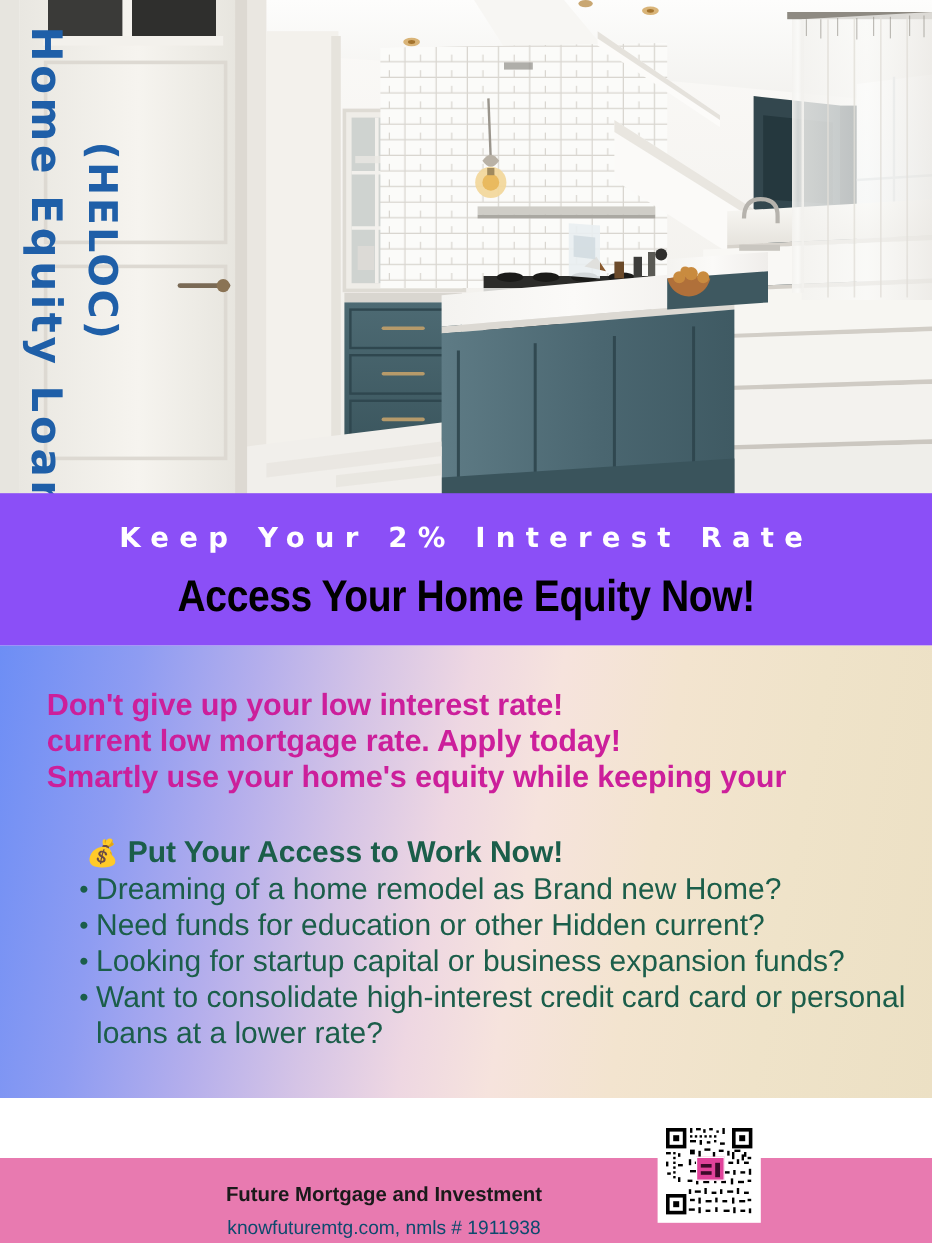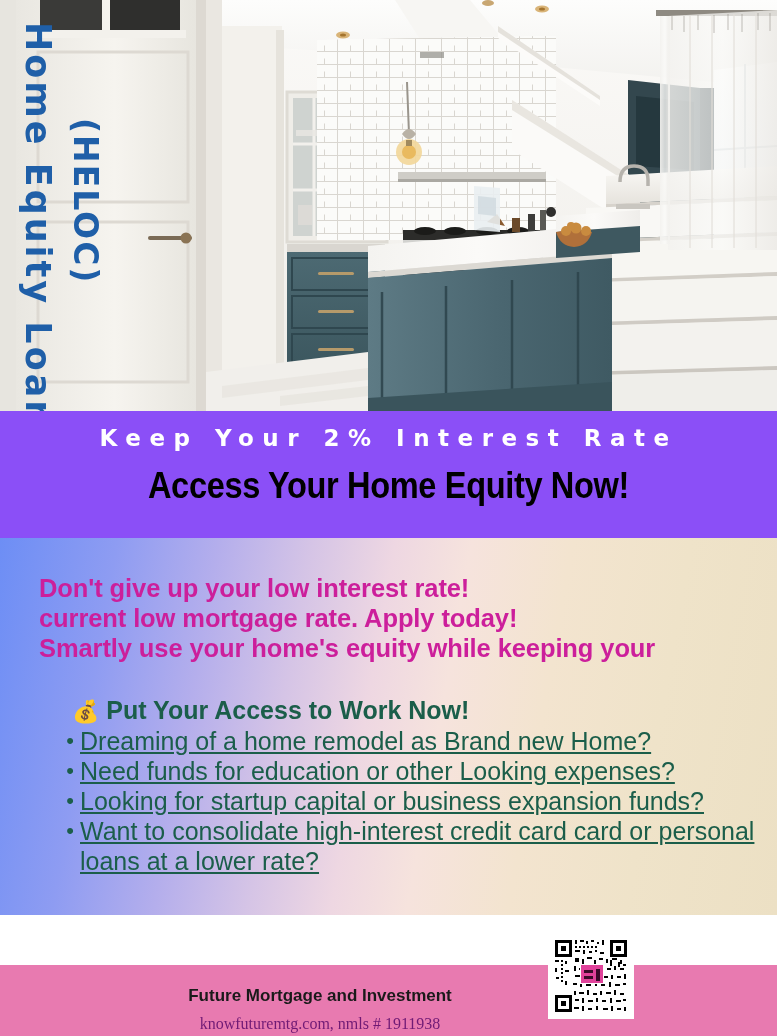--- a/index.html
+++ b/index.html
@@ -21,21 +21,21 @@
   .vtext { position:absolute; writing-mode:vertical-rl; text-orientation:mixed;
            color:#1f5fa8; font-weight:700; letter-spacing:3px;
            font-family:"DejaVu Sans", sans-serif; white-space:nowrap; }
   .vtext.line1 { left:18px; top:22px; font-size:35px; }
   .vtext.line2 { left:66px; top:118px; font-size:33px; letter-spacing:2px; }
 
   
   .banner { position:absolute; left:0; top:411px; width:777px; height:127px;
             background:#8b4ff7; text-align:center; }
   .banner-kicker { color:#ffffff; font-size:23px; font-weight:700;
-                   letter-spacing:8.5px; padding-top:14px;
+                   letter-spacing:8.5px; padding-top:25px;
                    font-family:"DejaVu Sans", sans-serif;
                    text-transform:none; }
   .banner-head { color:#000000; font-size:37px; font-weight:700;
                  margin-top:14px; letter-spacing:-0.4px;
                  font-family:"Liberation Sans Narrow","Liberation Sans", sans-serif;
                  transform:scaleX(0.88); transform-origin:center; }
 
   
   .body-sec { position:absolute; left:0; top:538px; width:777px; height:377px;
     background:
@@ -62,32 +62,32 @@
                  font-family:"Liberation Sans Narrow","Liberation Sans", sans-serif;
                  white-space:nowrap; }
   .equity-head .emoji { font-family:"DejaVu Sans", sans-serif; font-size:22px; }
 
   .bullets { position:absolute; left:60px; top:188px; width:710px; }
   .bullet { display:flex; align-items:flex-start; color:#1b5e4a;
             font-size:25px; line-height:30px; font-weight:400;
             font-family:"Liberation Sans Narrow","Liberation Sans", sans-serif; }
   .bullet .dot { width:20px; flex:0 0 20px; text-align:center;
                  font-size:22px; line-height:30px; }
-  .bullet .btxt { flex:1 1 auto;text-decoration:underline; }
+  .bullet .btxt { flex:1 1 auto; }
 
   
   .footer { position:absolute; left:0; top:965px; width:777px; height:121px;
             background:#e87ab0; }
   .footer-text { position:absolute; left:0; top:20px; width:640px; text-align:center; }
   .f-name { color:#1a1a1a; font-size:17px; font-weight:700; line-height:22px;
             font-family:"Liberation Sans", sans-serif; }
   .f-kor  { color:#1a1a1a; font-size:17px; font-weight:700; line-height:24px;
             font-family:"DejaVu Sans","Liberation Sans", sans-serif; }
-  .f-url  { color:#701a75; font-size:16px; font-weight:400; margin-top:8px;
-            font-family:Liberation Serif, serif; }
+  .f-url  { color:#0c4a6e; font-size:16px; font-weight:400; margin-top:8px;
+            font-family:Liberation Sans, sans-serif; }
 
   .qr { position:absolute; left:548px; top:933px; width:86px; height:86px;
         background:#ffffff; padding:4px; }
   .qr svg { display:block; }
   .qr-logo { position:absolute; left:32px; top:31px; width:24px; height:20px;
              background:#e0429a; border:1px solid #fff; }
   .qr-logo .bar { position:absolute; background:#3b0a2a; }
 </style>
 </head>
 <body>
@@ -367,21 +367,21 @@
       <span>Put Your Access to Work Now!</span>
     </div>
 
     <div class="bullets">
       <div class="bullet">
         <span class="dot">•</span>
         <span class="btxt">Dreaming of a home remodel as Brand new Home?</span>
       </div>
       <div class="bullet">
         <span class="dot">•</span>
-        <span class="btxt">Need funds for education or other Looking expenses?</span>
+        <span class="btxt">Need funds for education or other Hidden current?</span>
       </div>
       <div class="bullet">
         <span class="dot">•</span>
         <span class="btxt">Looking for startup capital or business expansion funds?</span>
       </div>
       <div class="bullet">
         <span class="dot">•</span>
         <span class="btxt">Want to consolidate high-interest credit card card or personal loans at a lower rate?</span>
       </div>
     </div>

